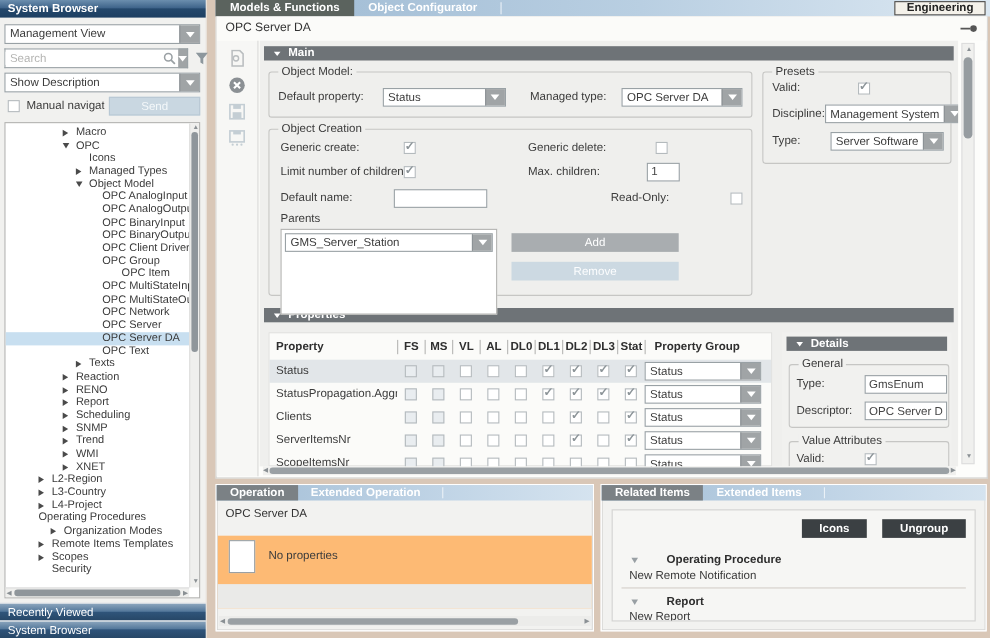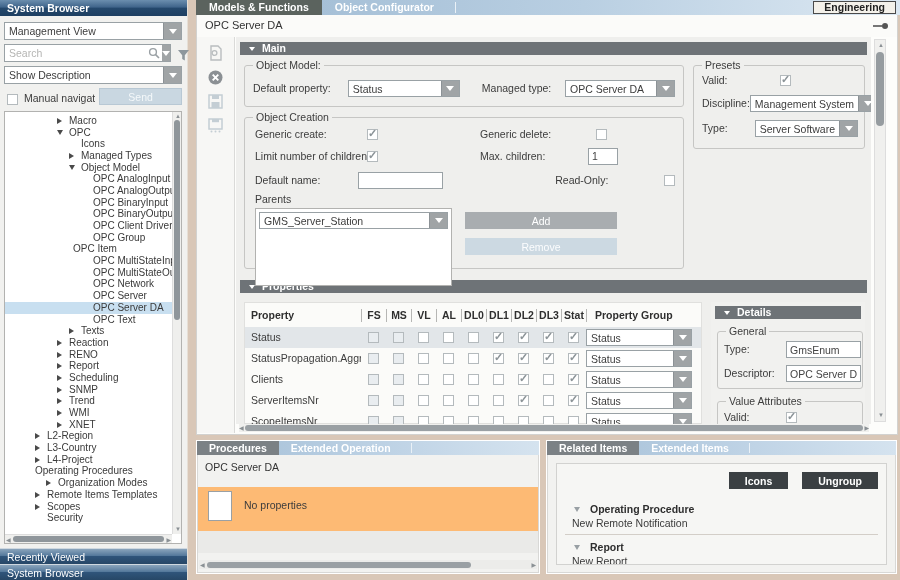--- a/index.html
+++ b/index.html
@@ -4,21 +4,21 @@
 <style>
 *{box-sizing:border-box;margin:0;padding:0}
 html,body{width:900px;height:580px;overflow:hidden}
 .stage{position:relative;width:900px;height:580px;background:#d9c7b7;
   font-family:"Liberation Sans",sans-serif;font-size:10.5px;color:#3c3c3c;line-height:1.2}
 
 .sysb{position:absolute;left:0;top:0;width:188px;height:580px;display:flex;flex-direction:column;background:#f1f1ef;border-right:1px solid #e6dfd6}
 .sysb-title{height:16px;background:linear-gradient(180deg,#6b8eae 0%,#3f648a 45%,#24486c 50%,#1d3f62 100%);
   color:#fff;font-weight:bold;padding:2px 0 0 7px;flex:0 0 auto}
 .sysb-body{flex:1 1 auto;display:flex;flex-direction:column;padding:6px 5px 0 4px;min-height:0}
-.ctl-row{display:flex;align-items:flex-end;margin-bottom:4px;flex:0 0 auto}
+.ctl-row{display:flex;align-items:center;margin-bottom:4px;flex:0 0 auto}
 .dd{display:flex;height:18px;border:1px solid #99a1a5;background:#fff;flex:1}
 .dd-val{flex:1;padding:2px 4px;white-space:nowrap;overflow:hidden}
 .dd-btn{width:18px;background:#a0a4a6;display:flex;align-items:center;justify-content:center;border-left:1px solid #8c9296}
 .tri{width:0;height:0;border-left:4px solid transparent;border-right:4px solid transparent;border-top:5px solid #fff}
 .sin{flex:1;display:flex;height:18px;border:1px solid #99a1a5;border-right:none;background:#fff;align-items:center}
 .sin input{border:none;outline:none;flex:1;min-width:0;font:10.5px "Liberation Sans",sans-serif;padding:0 4px;color:#444}
 .sin input::placeholder{color:#b5b5b3}
 .tool-ic{margin-left:6px;flex:0 0 auto}
 .cb{display:inline-block;width:11px;height:11px;border:1px solid #b4babd;background:#fff;position:relative;flex:0 0 auto}
 .cb.checked::after{content:"\2713";position:absolute;left:0px;top:-3px;font-size:11px;font-weight:bold;color:#8c9498}
@@ -108,21 +108,21 @@
 .op-zone{position:absolute;left:1px;right:1px;top:46px;bottom:20px;background:#fdba74}
 .op-zone .lower{position:absolute;left:0;right:0;top:44px;bottom:0;background:#eaeae8}
 .op-empty{position:absolute;left:10px;top:4px;display:flex;align-items:flex-start;gap:12px}
 .op-img{width:24px;height:30px;background:#fff;border:1px solid #9aa0a4}
 .op-hsc{position:absolute;left:2px;right:2px;bottom:4px;height:9px;background:#ececea}
 .op-hsc .th{position:absolute;top:1.5px;bottom:1.5px;left:8px;width:78%;background:#9aa0a4;border-radius:3px}
 .rel-card{position:absolute;left:9px;right:9px;top:22px;bottom:8px;background:#f6f6f4;border:1px solid #d2d2d0;padding:8px 8px 0 8px;overflow:hidden}
 .rel-btns{display:flex;justify-content:flex-end;gap:14px}
 .btn-dark{height:17px;background:#3b4043;color:#fff;border:none;font:bold 10.5px "Liberation Sans",sans-serif;padding:0 16px}
 .rel-list{margin-top:12px}
-.rgh{display:flex;align-items:center;gap:10px;padding-left:9px;height:16px;font-weight:bold;color:#2e2e2e}
+.rgh{display:flex;align-items:center;gap:26px;padding-left:9px;height:16px;font-weight:bold;color:#2e2e2e}
 .rgh .ar-d{border-top-color:#99a0a4}
 .ritem{padding-left:7px;height:14px;color:#3a3a3a}
 .rsep{border:none;border-top:1px solid #d3cec8;margin:3px 0 4px 0}
 svg{display:block}
 </style>
 </head>
 <body>
 
 <div class="stage">
 
@@ -223,21 +223,21 @@
               <span>OPC BinaryOutput</span>
             </div>
             <div class="trow" style="padding-left: 76px;">
               <span class="tslot"></span>
               <span>OPC Client Driver</span>
             </div>
             <div class="trow" style="padding-left: 76px;">
               <span class="tslot"></span>
               <span>OPC Group</span>
             </div>
-            <div class="trow" style="padding-left: 56px;">
+            <div class="trow" style="padding-left: 76px; justify-content: center;">
               <span class="tslot"></span>
               <span>OPC Item</span>
             </div>
             <div class="trow" style="padding-left: 76px;">
               <span class="tslot"></span>
               <span>OPC MultiStateInput</span>
             </div>
             <div class="trow" style="padding-left: 76px;">
               <span class="tslot"></span>
               <span>OPC MultiStateOutput</span>
@@ -752,21 +752,21 @@
     </div>
     <div class="mt-hsc">
       <span class="sc-ar" style="left:0;top:0">◀</span>
       <div class="th"></div>
       <span class="sc-ar" style="right:0;top:0">▶</span>
     </div>
   </div>
 
   <div class="bpanel op-panel">
     <div class="btabs">
-      <div class="btab selg">Procedures</div>
+      <div class="btab selg">Operation</div>
       <div class="btab">Extended Operation</div>
       <div class="tabsep"></div>
     </div>
     <div class="op-crumb">OPC Server DA</div>
     <div class="op-zone">
       <div class="op-empty">
         <span class="op-img"></span>
         <span style="margin-top:8px">No properties</span>
       </div>
       <div class="lower"></div>

